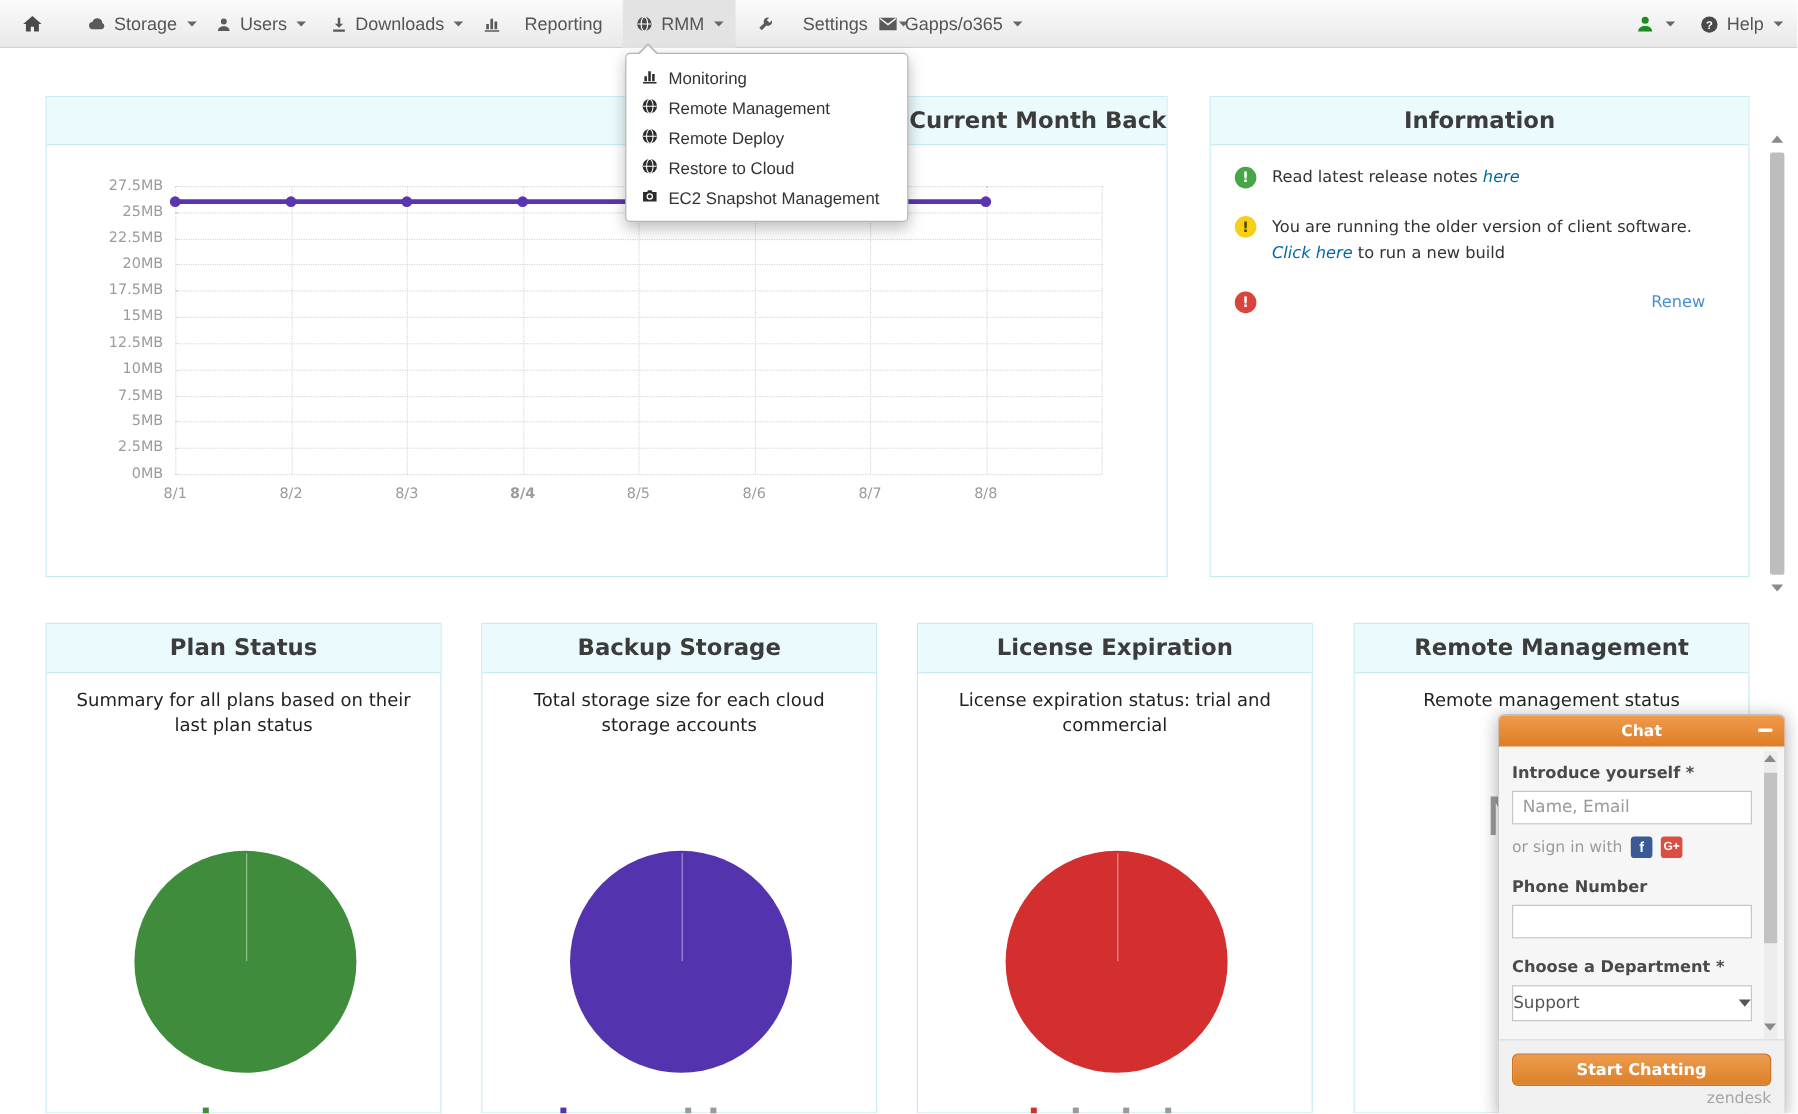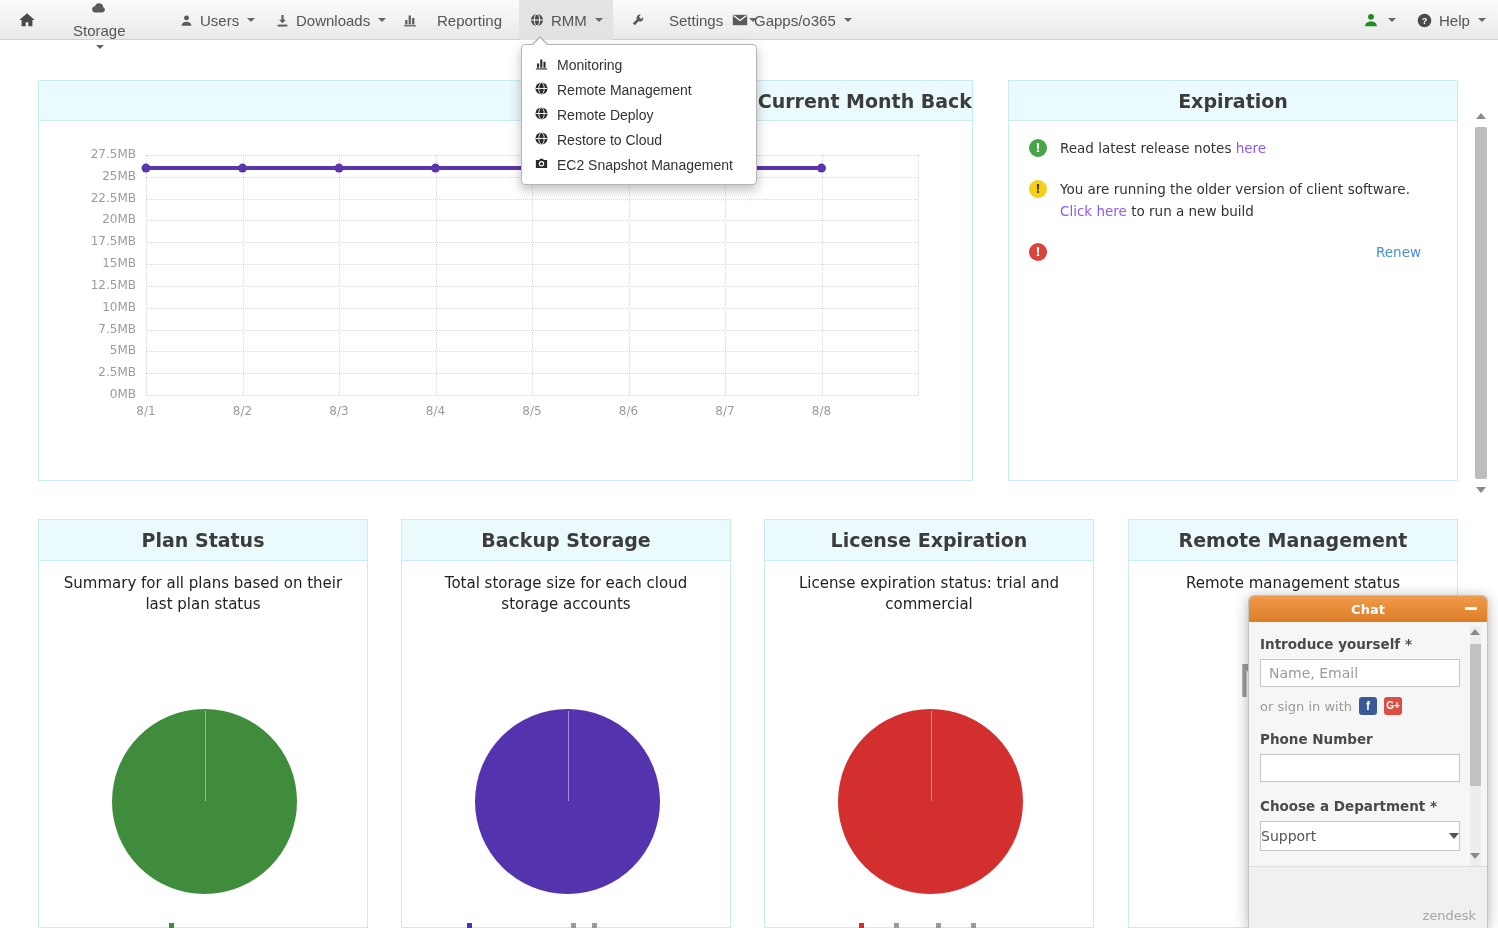--- a/index.html
+++ b/index.html
@@ -54,21 +54,21 @@
   
   .info-body { position:relative; padding:16px 36px 0 20px; }
   .notice { display:flex; gap:13px; margin-bottom:19px; font-size:13.5px; line-height:22px; color:#333; }
   .badge { flex:0 0 auto; width:18px; height:18px; border-radius:50%; margin-top:2px;
     color:#fff; font-weight:bold; font-size:12px; line-height:18px; text-align:center; }
   .badge.success { background:#47a447; }
   .badge.warning { background:#f7cf17; color:#4d4300; }
   .badge.error { background:#d9443c; }
   .notice .txt { max-width:305px; }
   .notice.wide .txt { max-width:352px; }
-  a.lnk { color:#8b5cf6; text-decoration:none; cursor:pointer; }
+  a.lnk { color:#0369a1; text-decoration:none; cursor:pointer;font-style:italic; }
   a.lnk.u { text-decoration:underline; }
   .renew { margin-left:auto; color:#4a8fd3; font-size:13.5px; cursor:pointer; white-space:nowrap; }
   .sb { position:absolute; }
   .sb-thumb { background:#bdbdbd; border-radius:2px; }
   .arr-up { width:0; height:0; border-left:5px solid transparent; border-right:5px solid transparent; border-bottom:6px solid #8a8a8a; }
   .arr-dn { width:0; height:0; border-left:5px solid transparent; border-right:5px solid transparent; border-top:6px solid #8a8a8a; }
 
   
   .status-panel { top:519px; width:330px; height:409px; }
   .status-panel .panel-header { height:41px; }
@@ -118,21 +118,21 @@
 <div class="page">
 
   <div class="navbar">
     <div class="nav-item" style="left:8px;">
       <span>
         <svg width="18" height="18" viewBox="0 0 20 20" fill="#4a4a4a">
             <path d="M10 2.5 1.5 10H4v7h4.5v-4.5h3V17H16v-7h2.5z"></path>
           </svg>
       </span>
     </div>
-    <div class="nav-item" style="left:63px;flex-direction:column;">
+    <div class="nav-item" style="left:63px;">
       <span>
           <svg width="16" height="16" viewBox="0 0 20 20" fill="#5a5a5a">
             <path d="M5.5 15.5a3.8 3.8 0 0 1-.4-7.6A5.2 5.2 0 0 1 15.3 9a3.4 3.4 0 0 1-.8 6.5z"></path>
           </svg>
         </span>
       <span>Storage</span>
       <span class="caret"></span>
     </div>
     <div class="nav-item" style="left:169px;">
       <span>
@@ -293,21 +293,21 @@
         <div class="ytick" style="top: 210.182px;">2.5MB</div>
         <div class="gl h" style="top: 240px;"></div>
         <div class="ytick" style="top: 232px;">0MB</div>
         <div class="gl v" style="left: 0px;"></div>
         <div class="xtick" style="left: -22px;">8/1</div>
         <div class="gl v" style="left: 96.5px;"></div>
         <div class="xtick" style="left: 74.5px;">8/2</div>
         <div class="gl v" style="left: 193px;"></div>
         <div class="xtick" style="left: 171px;">8/3</div>
         <div class="gl v" style="left: 289.5px;"></div>
-        <div class="xtick" style="left: 267.5px;">8/4</div>
+        <div class="xtick" style="left: 267.5px; font-weight: bold;">8/4</div>
         <div class="gl v" style="left: 386px;"></div>
         <div class="xtick" style="left: 364px;">8/5</div>
         <div class="gl v" style="left: 482.5px;"></div>
         <div class="xtick" style="left: 460.5px;">8/6</div>
         <div class="gl v" style="left: 579px;"></div>
         <div class="xtick" style="left: 557px;">8/7</div>
         <div class="gl v" style="left: 675.5px;"></div>
         <div class="xtick" style="left: 653.5px;">8/8</div>
         <div class="gl v" style="left: 772px;"></div>
         <svg width="772" height="240">
@@ -319,21 +319,21 @@
           <circle cx="386" cy="13.090909090909092" r="4.5" fill="#5b35ad"></circle>
           <circle cx="482.5" cy="13.090909090909092" r="4.5" fill="#5b35ad"></circle>
           <circle cx="579" cy="13.090909090909092" r="4.5" fill="#5b35ad"></circle>
           <circle cx="675.5" cy="13.090909090909092" r="4.5" fill="#5b35ad"></circle>
         </svg>
       </div>
   </div>
 
   <div class="panel" id="info-panel">
     <div class="panel-header">
-      <span>Expiration</span>
+      <span>Information</span>
     </div>
     <div class="info-body">
       <div class="notice">
         <span class="badge success">!</span>
         <span class="txt">
           <span>Read latest release notes</span>
           <a class="lnk">here</a>
         </span>
       </div>
       <div class="notice wide">
@@ -421,17 +421,18 @@
         <span>Support</span>
         <span class="sel-arr"></span>
       </div>
       <div class="chat-label mt16">Message *</div>
     </div>
     <div class="chat-sb-track"></div>
     <div class="arr-up chat-sb-up" style="position:absolute;"></div>
     <div class="chat-sb-thumb"></div>
     <div class="arr-dn chat-sb-dn" style="position:absolute;"></div>
     <div class="chat-footer">
+      <button class="start-btn">Start Chatting</button>
       <span class="zendesk">zendesk</span>
     </div>
   </div>
 
 </div>
 
 </body></html>

